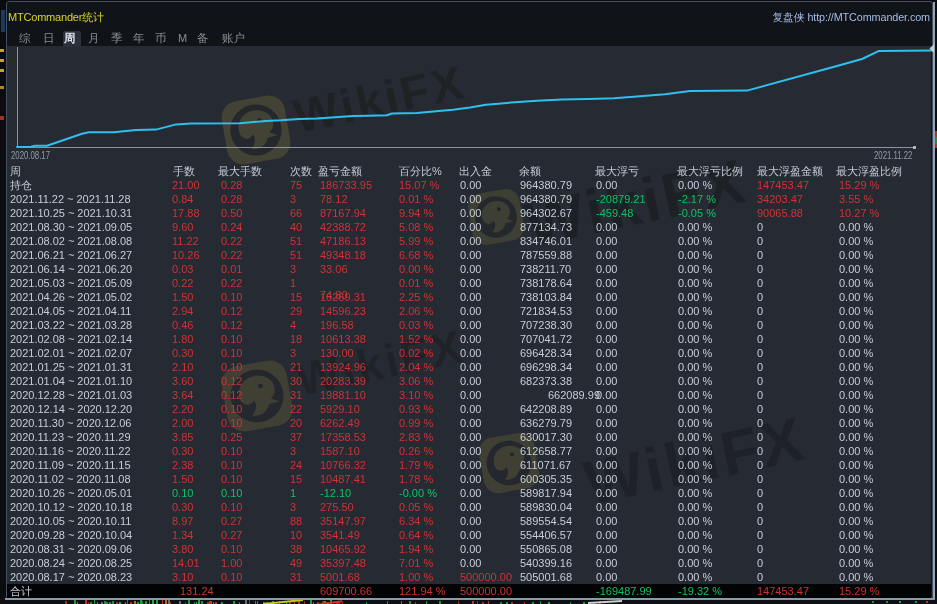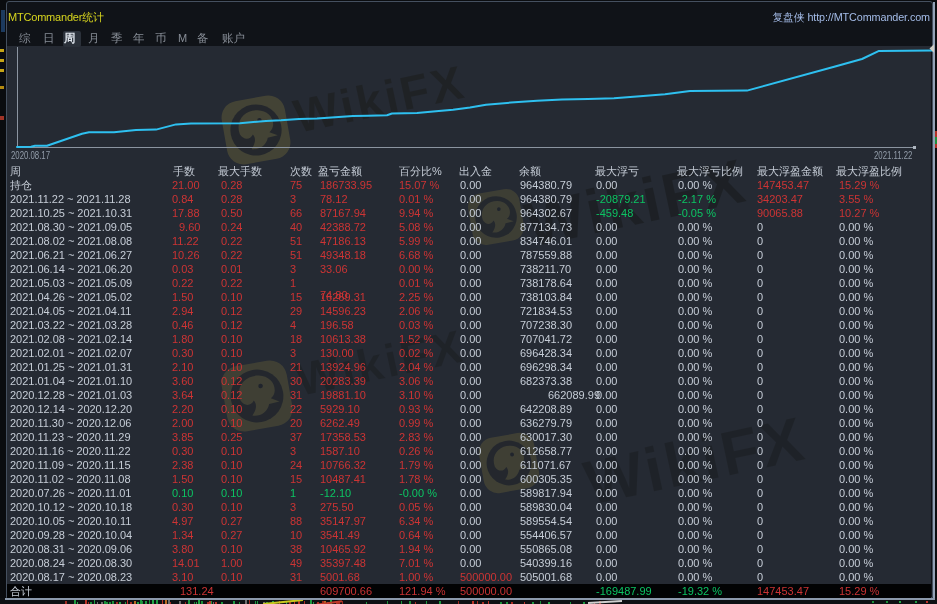--- a/index.html
+++ b/index.html
@@ -226,21 +226,21 @@
 <s class="r" style="left:290px;top:206px">66</s>
 <s class="r" style="left:320px;top:206px">87167.94</s>
 <s class="r" style="left:399px;top:206px">9.94 %</s>
 <s class="w" style="left:460px;top:206px">0.00</s>
 <s class="w" style="left:520px;top:206px">964302.67</s>
 <s class="g" style="left:596px;top:206px">-459.48</s>
 <s class="g" style="left:678px;top:206px">-0.05 %</s>
 <s class="r" style="left:757px;top:206px">90065.88</s>
 <s class="r" style="left:839px;top:206px">10.27 %</s>
 <s class="w d" style="left:10px;top:220px">2021.08.30 ~ 2021.09.05</s>
-<s class="r" style="left:179px;top:220px">9.60</s>
+<s class="r" style="left:172px;top:220px">9.60</s>
 <s class="r" style="left:221px;top:220px">0.24</s>
 <s class="r" style="left:290px;top:220px">40</s>
 <s class="r" style="left:320px;top:220px">42388.72</s>
 <s class="r" style="left:399px;top:220px">5.08 %</s>
 <s class="w" style="left:460px;top:220px">0.00</s>
 <s class="w" style="left:520px;top:220px">877134.73</s>
 <s class="w" style="left:596px;top:220px">0.00</s>
 <s class="w" style="left:678px;top:220px">0.00 %</s>
 <s class="w" style="left:757px;top:220px">0</s>
 <s class="w" style="left:839px;top:220px">0.00 %</s>
@@ -453,21 +453,21 @@
 <s class="r" style="left:221px;top:472px">0.10</s>
 <s class="r" style="left:290px;top:472px">15</s>
 <s class="r" style="left:320px;top:472px">10487.41</s>
 <s class="r" style="left:399px;top:472px">1.78 %</s>
 <s class="w" style="left:460px;top:472px">0.00</s>
 <s class="w" style="left:520px;top:472px">600305.35</s>
 <s class="w" style="left:596px;top:472px">0.00</s>
 <s class="w" style="left:678px;top:472px">0.00 %</s>
 <s class="w" style="left:757px;top:472px">0</s>
 <s class="w" style="left:839px;top:472px">0.00 %</s>
-<s class="w d" style="left:10px;top:486px">2020.07.26 ~ 2020.11.01</s>
+<s class="w d" style="left:10px;top:486px">2020.10.26 ~ 2020.05.01</s>
 <s class="g" style="left:172px;top:486px">0.10</s>
 <s class="g" style="left:221px;top:486px">0.10</s>
 <s class="g" style="left:290px;top:486px">1</s>
 <s class="g" style="left:320px;top:486px">-12.10</s>
 <s class="g" style="left:399px;top:486px">-0.00 %</s>
 <s class="w" style="left:460px;top:486px">0.00</s>
 <s class="w" style="left:520px;top:486px">589817.94</s>
 <s class="w" style="left:596px;top:486px">0.00</s>
 <s class="w" style="left:678px;top:486px">0.00 %</s>
 <s class="w" style="left:757px;top:486px">0</s>
@@ -478,21 +478,21 @@
 <s class="r" style="left:290px;top:500px">3</s>
 <s class="r" style="left:320px;top:500px">275.50</s>
 <s class="r" style="left:399px;top:500px">0.05 %</s>
 <s class="w" style="left:460px;top:500px">0.00</s>
 <s class="w" style="left:520px;top:500px">589830.04</s>
 <s class="w" style="left:596px;top:500px">0.00</s>
 <s class="w" style="left:678px;top:500px">0.00 %</s>
 <s class="w" style="left:757px;top:500px">0</s>
 <s class="w" style="left:839px;top:500px">0.00 %</s>
 <s class="w d" style="left:10px;top:514px">2020.10.05 ~ 2020.10.11</s>
-<s class="r" style="left:172px;top:514px">4.97</s>
+<s class="r" style="left:172px;top:514px">8.97</s>
 <s class="r" style="left:221px;top:514px">0.27</s>
 <s class="r" style="left:290px;top:514px">88</s>
 <s class="r" style="left:320px;top:514px">35147.97</s>
 <s class="r" style="left:399px;top:514px">6.34 %</s>
 <s class="w" style="left:460px;top:514px">0.00</s>
 <s class="w" style="left:520px;top:514px">589554.54</s>
 <s class="w" style="left:596px;top:514px">0.00</s>
 <s class="w" style="left:678px;top:514px">0.00 %</s>
 <s class="w" style="left:757px;top:514px">0</s>
 <s class="w" style="left:839px;top:514px">0.00 %</s>
@@ -513,21 +513,21 @@
 <s class="r" style="left:221px;top:542px">0.10</s>
 <s class="r" style="left:290px;top:542px">38</s>
 <s class="r" style="left:320px;top:542px">10465.92</s>
 <s class="r" style="left:399px;top:542px">1.94 %</s>
 <s class="w" style="left:460px;top:542px">0.00</s>
 <s class="w" style="left:520px;top:542px">550865.08</s>
 <s class="w" style="left:596px;top:542px">0.00</s>
 <s class="w" style="left:678px;top:542px">0.00 %</s>
 <s class="w" style="left:757px;top:542px">0</s>
 <s class="w" style="left:839px;top:542px">0.00 %</s>
-<s class="w d" style="left:10px;top:556px">2020.08.24 ~ 2020.08.30</s>
+<s class="w d" style="left:10px;top:556px">2020.08.24 ~ 2020.08.25</s>
 <s class="r" style="left:172px;top:556px">14.01</s>
 <s class="r" style="left:221px;top:556px">1.00</s>
 <s class="r" style="left:290px;top:556px">49</s>
 <s class="r" style="left:320px;top:556px">35397.48</s>
 <s class="r" style="left:399px;top:556px">7.01 %</s>
 <s class="w" style="left:460px;top:556px">0.00</s>
 <s class="w" style="left:520px;top:556px">540399.16</s>
 <s class="w" style="left:596px;top:556px">0.00</s>
 <s class="w" style="left:678px;top:556px">0.00 %</s>
 <s class="w" style="left:757px;top:556px">0</s>

